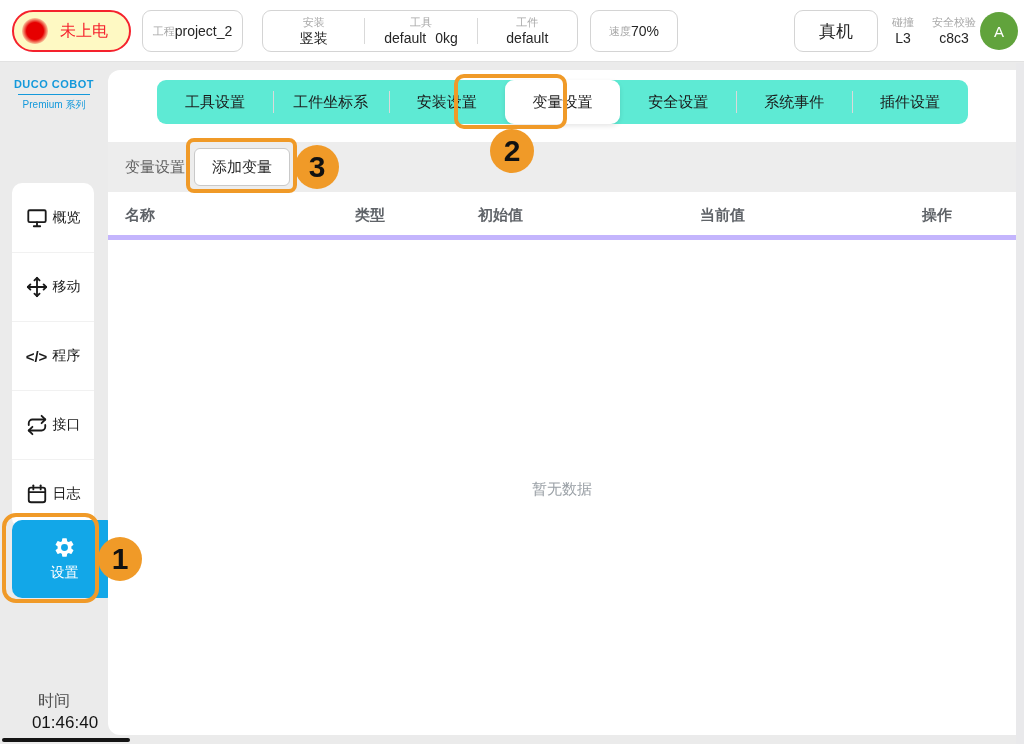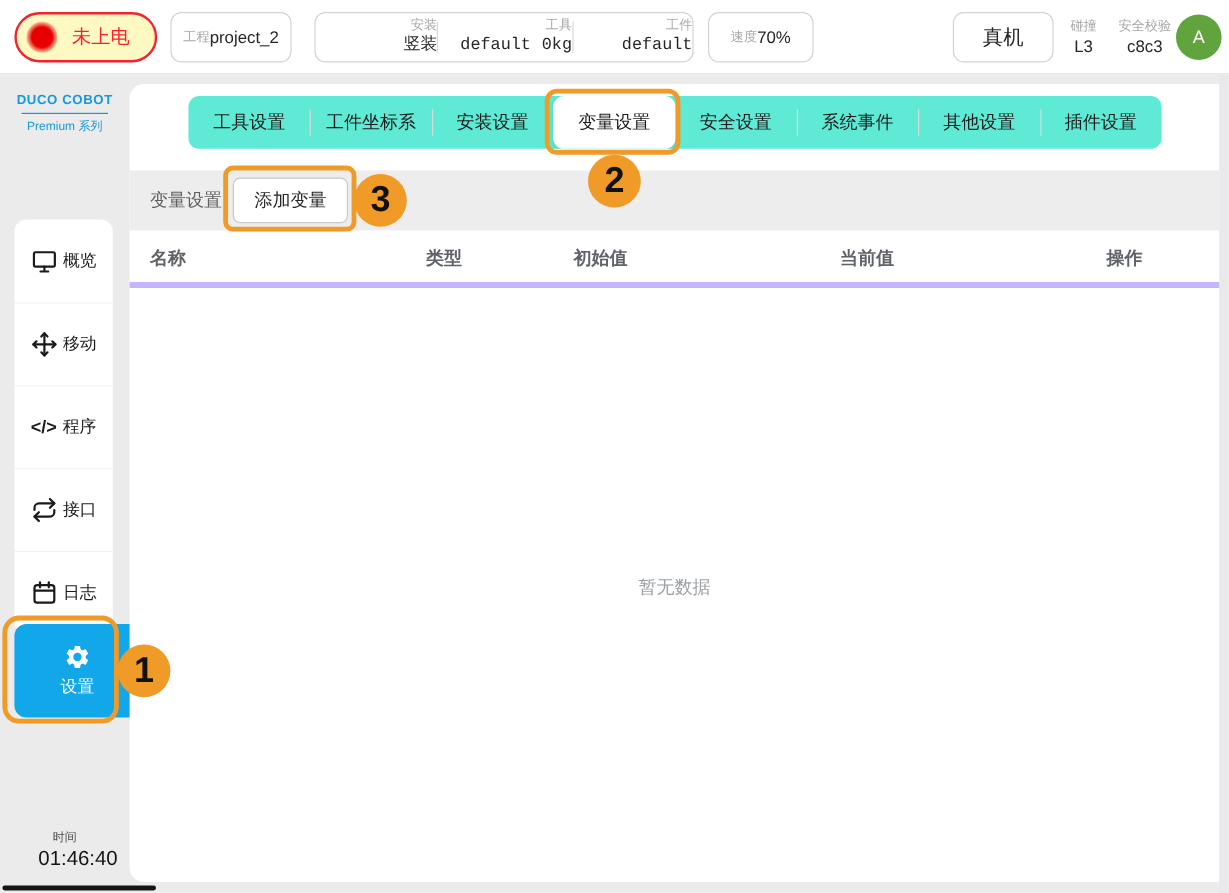--- a/index.html
+++ b/index.html
@@ -17,21 +17,21 @@
   .lbl { font-size:11px; color:#a8a8a8; line-height:1.3; }
   .val { font-size:14px; color:#262626; line-height:1.3; }
   .power-pill { position:absolute; left:12px; top:10px; width:119px; height:42px; border:2px solid #f5222d; border-radius:22px;
                 background:#fef9c3; display:flex; align-items:center; }
   .power-dot { width:26px; height:26px; margin-left:8px; border-radius:50%;
                background:radial-gradient(circle at 50% 50%, #e60000 0 46%, rgba(230,0,0,.35) 66%, rgba(230,0,0,0) 78%); }
   .power-text { margin-left:12px; font-size:16px; color:#f5222d; }
   .proj-btn { left:142px; width:101px; }
   .group-box { position:absolute; left:262px; top:10px; width:316px; height:42px; border:1px solid #d4d4d4; border-radius:9px;
                background:#fff; display:flex; align-items:center; }
-  .group-cell { display:flex; flex-direction:column; align-items:flex-end; justify-content:center; height:100%;font-family:Liberation Mono, monospace; }
+  .group-cell { display:flex; flex-direction:column; align-items:center; justify-content:center; height:100%; }
   .gc-mount { width:102px; } .gc-tool { width:112px; } .gc-piece { width:100px; }
   .group-div { width:1px; height:26px; background:#d9d9d9; }
   .tool-vals { display:flex; gap:9px; }
   .speed-btn { left:590px; width:88px; }
   .one-line-btn { position:absolute; top:10px; height:42px; background:#fff; border:1px solid #d4d4d4; border-radius:9px;
                   display:flex; align-items:center; justify-content:center; font-size:17px; color:#262626; }
   .mode-btn { left:692px; width:86px; }
   .machine-btn { left:794px; width:84px; }
   .stat2 { position:absolute; top:10px; height:42px; display:flex; flex-direction:column; align-items:center; justify-content:center; }
   .collision-stat { left:882px; width:42px; }
@@ -44,21 +44,21 @@
   .logo-line { width:72px; height:1px; background:#1499db; margin:4px auto 3px; }
   .logo-sub { font-size:10px; }
   .nav-card { position:absolute; left:12px; top:183px; width:82px; background:#fff; border-radius:10px; z-index:1; }
   .nav-item { height:69px; display:flex; flex-direction:row; align-items:center; justify-content:center; gap:5px; color:#1a1a1a; cursor:pointer; }
   .nav-item + .nav-item { border-top:1px solid #f1f1f1; }
   .nav-label { font-size:14px; }
   .code-glyph { font-size:15px; font-weight:bold; font-family:"Liberation Sans","DejaVu Sans",sans-serif; height:22px; display:flex; align-items:center; }
   .nav-settings { position:absolute; left:12px; top:520px; width:105px; height:78px; background:#12a7e8; border-radius:10px;
                   color:#fff; display:flex; flex-direction:column; align-items:center; justify-content:center; gap:5px; z-index:1; cursor:pointer; }
   .clock { position:absolute; left:0; top:691px; width:108px; text-align:center; z-index:1; }
-  .clock-label { font-size:10px; color:#4d4d4d; }
+  .clock-label { font-size:16px; color:#4d4d4d; }
   .clock-value { font-size:17px; color:#141414; margin-top:1px;margin-left:22px; }
   
   .main-card { position:absolute; left:108px; top:70px; width:908px; height:665px; background:#fff; border-radius:12px 0 0 12px; z-index:1; }
   .right-gutter { position:absolute; left:1016px; top:63px; width:8px; height:681px; background:#e9e9eb; }
   .tab-bar { position:absolute; left:49px; top:10px; width:811px; height:44px; background:#5eead4; border-radius:9px; display:flex; }
   .tab { flex:1; position:relative; display:flex; align-items:center; justify-content:center; font-size:15px; color:#1a1a1a; cursor:pointer; }
   .tab + .tab::before { content:""; position:absolute; left:0; top:11px; bottom:11px; width:1px; background:#dadada; }
   .tab.active { background:#fff; border-radius:9px; box-shadow:0 2px 5px rgba(0,0,0,.1); }
   .tab.active::before, .tab.active + .tab::before { display:none; }
   .sub-row { position:absolute; left:0; top:72px; width:908px; height:50px; background:#ededed; display:flex; align-items:center; }
@@ -204,21 +204,20 @@
 </div>
 
 <div class="main-card">
   <div class="tab-bar">
     <div class="tab">工具设置</div>
     <div class="tab">工件坐标系</div>
     <div class="tab">安装设置</div>
     <div class="tab active">变量设置</div>
     <div class="tab">安全设置</div>
     <div class="tab">系统事件</div>
-    <div class="tab">其他设置</div>
     <div class="tab">插件设置</div>
   </div>
 
   <div class="sub-row">
     <div class="sub-title">变量设置</div>
     <div class="add-btn">添加变量</div>
   </div>
 
   <div class="table-header">
     <div>名称</div>

